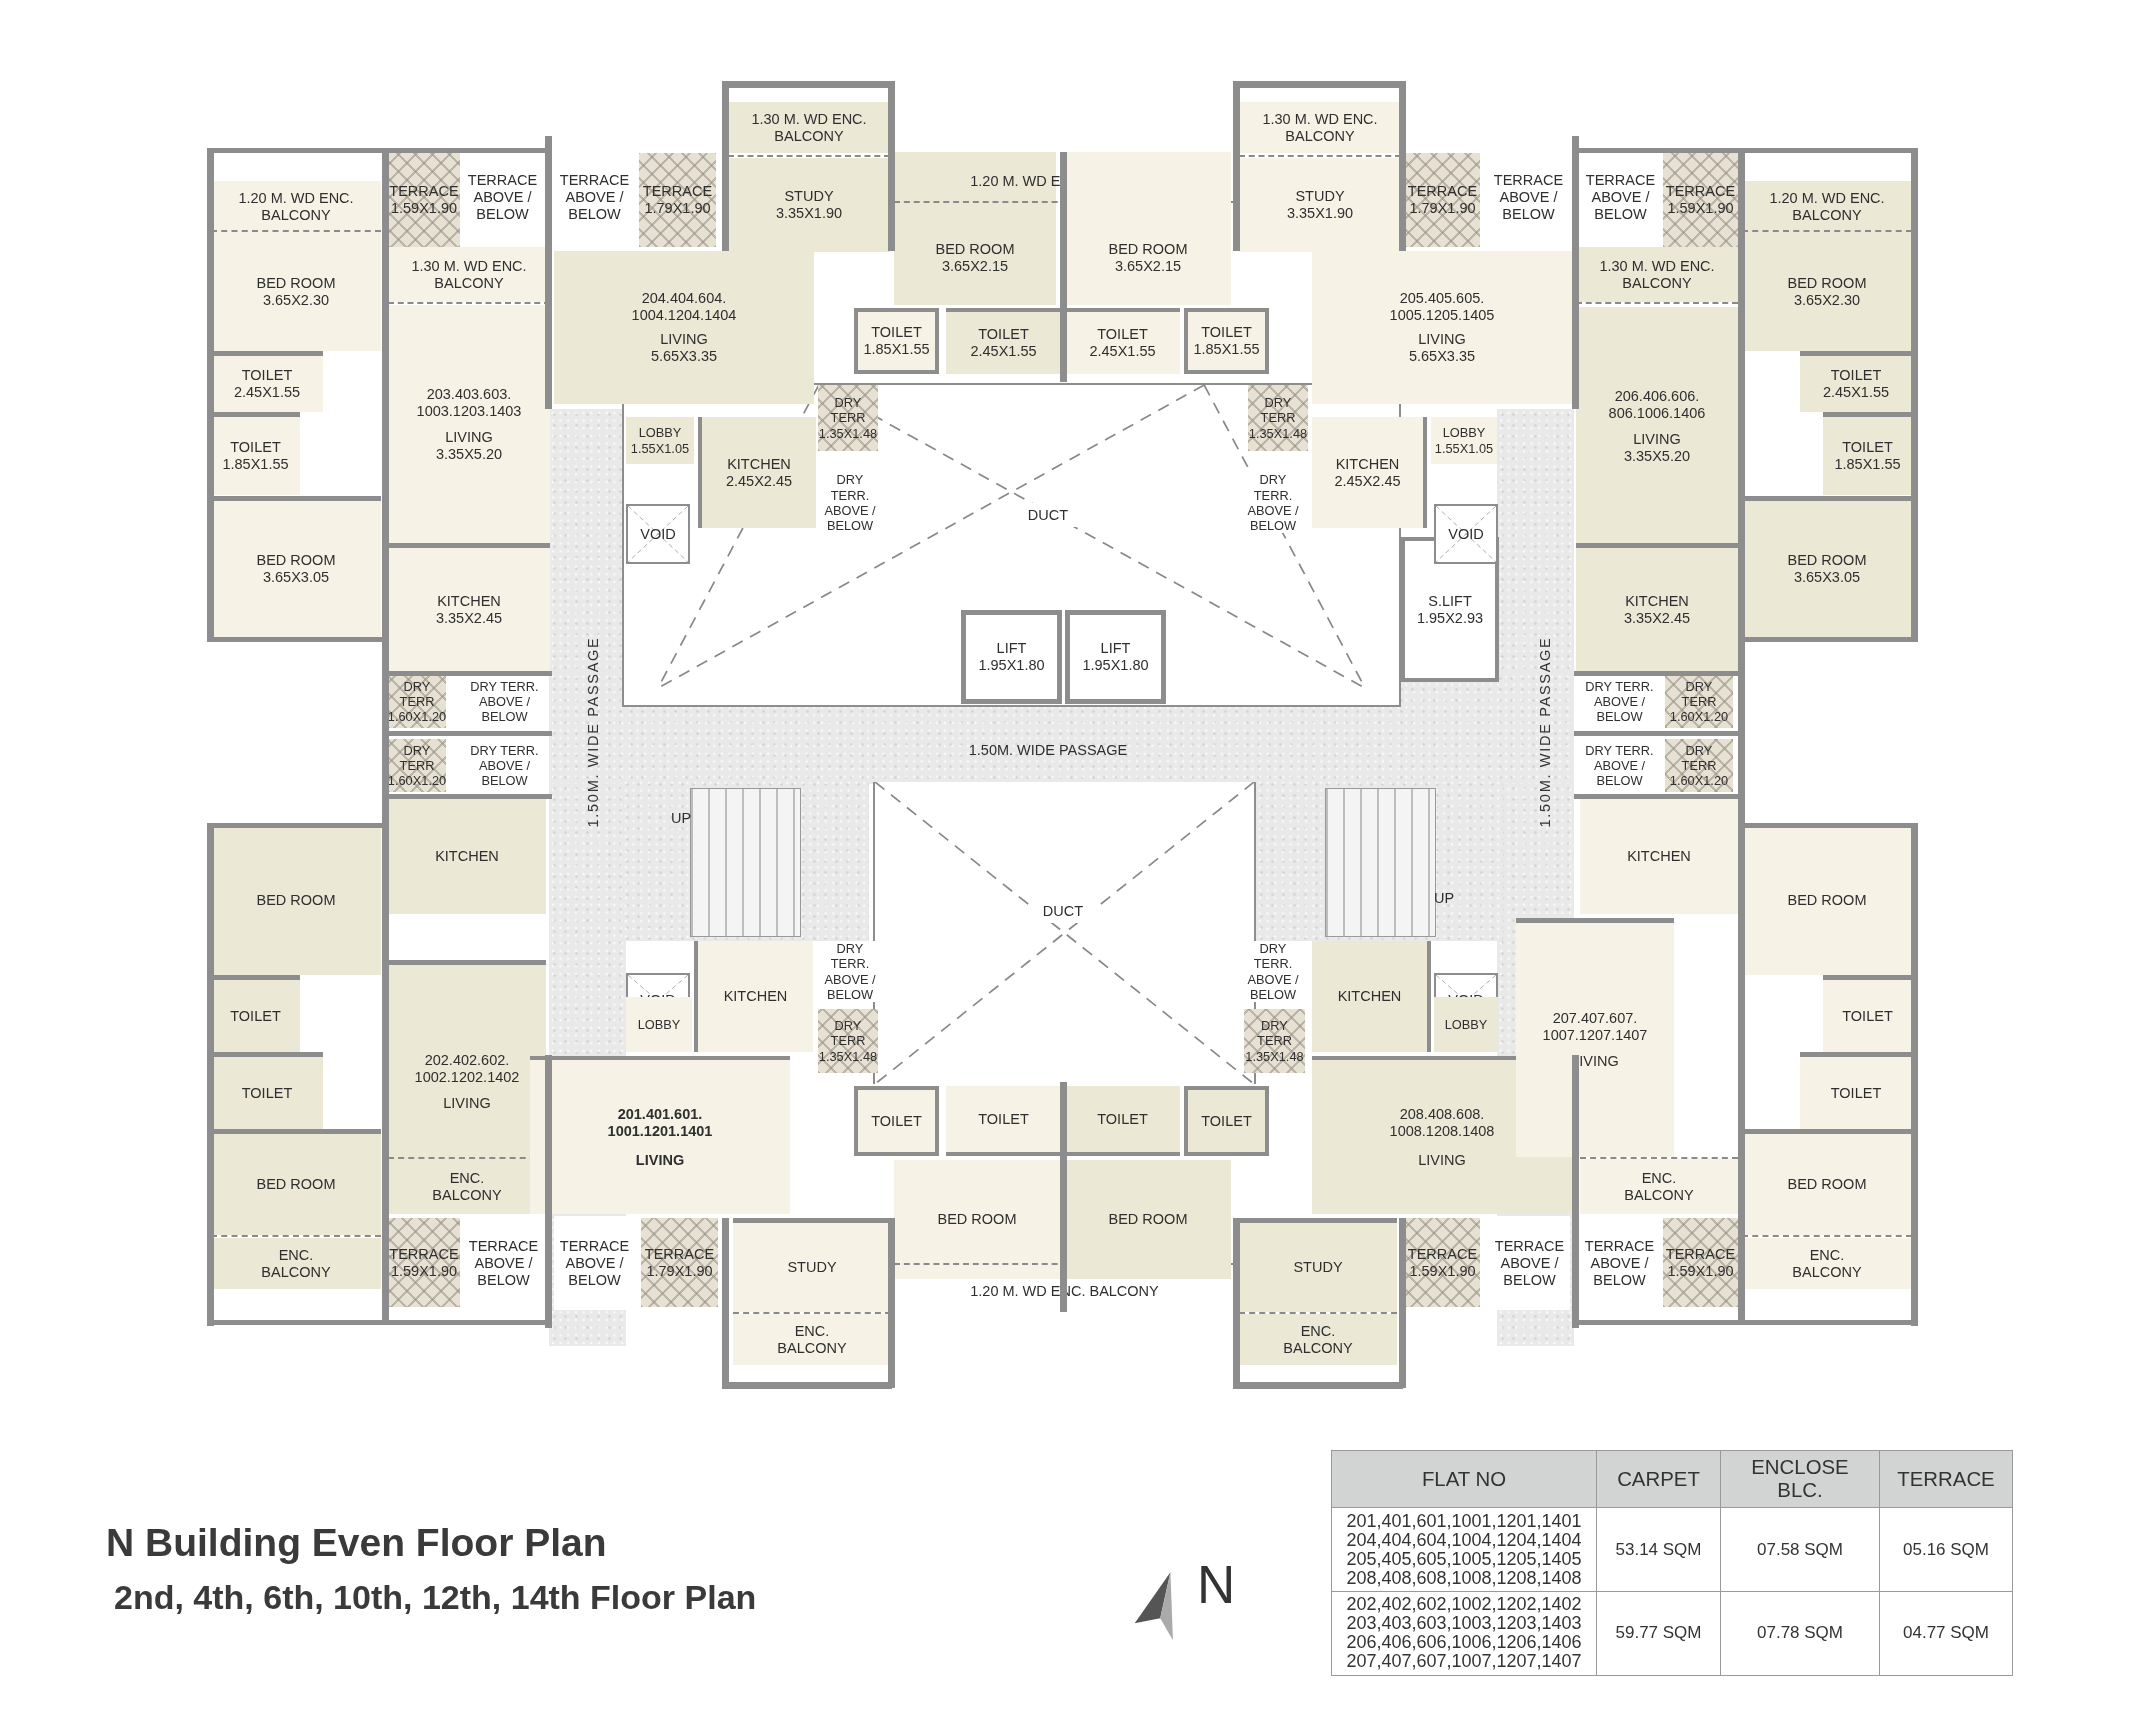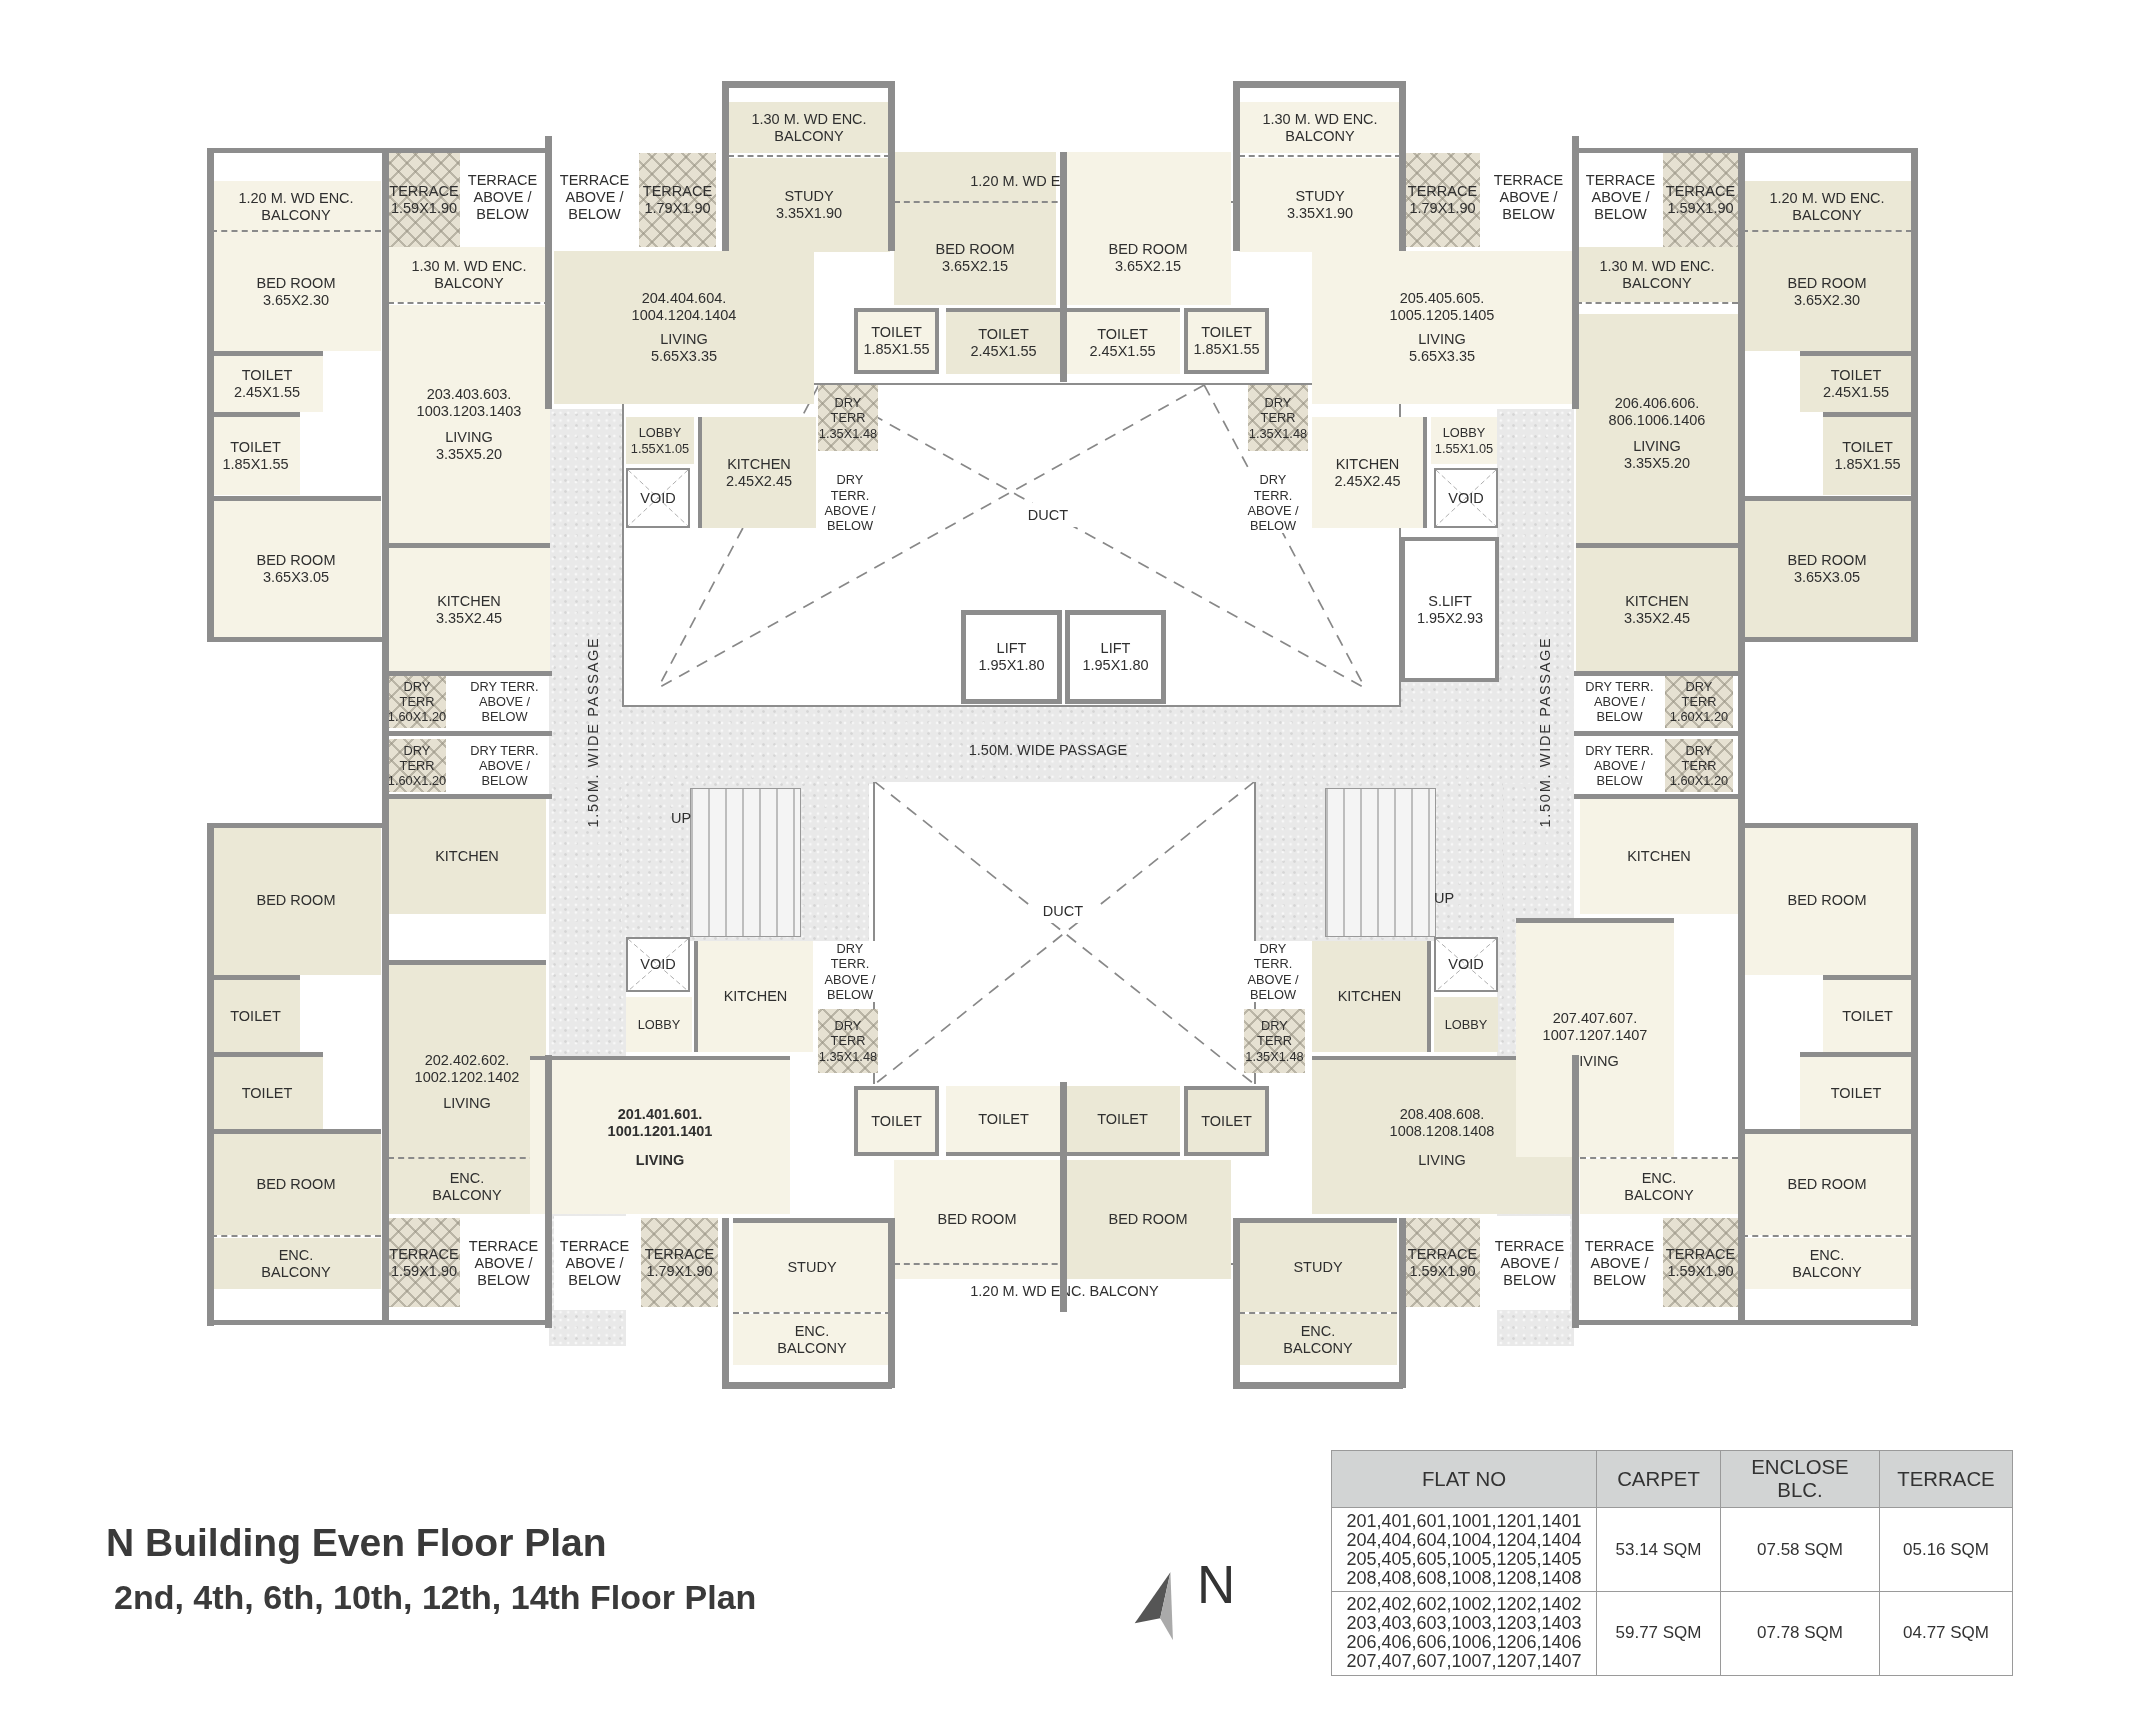--- a/index.html
+++ b/index.html
@@ -7,21 +7,21 @@
   #plan { position:absolute; left:0; top:0; width:2154px; height:1448px; }
   .room { position:absolute; box-sizing:border-box; display:flex; flex-direction:column; align-items:center; justify-content:center; text-align:center; font-size:14.5px; line-height:17px; color:#2f2f2f; }
   .room span { display:block; }
   .c1 { background:#f6f3e6; }
   .c2 { background:#ebe8d6; }
   .white { background:#ffffff; }
   .hatch { background-color:#e6e1d2; background-image: repeating-linear-gradient(45deg, rgba(150,145,130,0.55) 0 1.7px, transparent 1.7px 12px), repeating-linear-gradient(-45deg, rgba(150,145,130,0.55) 0 1.7px, transparent 1.7px 12px); }
   .passage { position:absolute; background-color:#e9e9e9; background-image: radial-gradient(rgba(255,255,255,0.7) 0.9px, transparent 1.7px), radial-gradient(rgba(200,200,200,0.6) 0.9px, transparent 1.7px); background-size:7.7px 7.7px, 11px 11px; }
   .wall { position:absolute; background:#8d8d8d; }
   .dash-h { position:absolute; height:0; border-top:2.6px dashed #8a8a8a; }
-  .void { border:2.6px solid #8d8d8d; background:#fff; }
+  .void { border:2.6px solid #8d8d8d; background:#fff;margin-top:36px; }
   .xbox { position:absolute; inset:0; }
   .vert-label { position:absolute; transform:rotate(-90deg); transform-origin:center; font-size:14.5px; letter-spacing:1.7px; white-space:nowrap; color:#333; }
   .stair { position:absolute; background-image: repeating-linear-gradient(90deg, #bdbdbd 0 1.7px, #f4f4f4 1.7px 17px); border:1.7px solid #999; box-sizing:border-box; }
   .duct-area { position:absolute; background:#ffffff; }
   .small { font-size:12.8px; line-height:15.3px; }
   #title-block { position:absolute; left:106px; top:1519px; }
   #title { font-size:39px; font-weight:bold; color:#3a3a3a; margin:0; line-height:48px; }
   #subtitle { font-size:34px; color:#3a3a3a; margin:8px; line-height:44px; }
   #north { position:absolute; left:1129px; top:1559px; width:170px; height:94px; }
   #north-letter { position:absolute; left:68px; top:-5.1px; font-size:53px; color:#333; }
@@ -308,21 +308,21 @@
     </div>
   <div class="room c2" style="left:1742px; top:496px; width:170px; height:141px; border-top:5.1px solid #8d8d8d;">
       <span>BED ROOM</span>
       <span>3.65X3.05</span>
     </div>
   <div class="room c2" style="left:1576px; top:247px; width:162px; height:55px;">
       <span>1.30 M. WD ENC.</span>
       <span>BALCONY</span>
     </div>
   <div class="dash-h" style="left:1576px; top:302px; width:162px;"></div>
-  <div class="room c2" style="left:1576px; top:314px; width:162px; height:239px;">
+  <div class="room c2" style="left:1576px; top:307px; width:162px; height:239px;">
       <span>206.406.606.</span>
       <span>806.1006.1406</span>
       <span style="margin-top:8.5px">LIVING</span>
       <span>3.35X5.20</span>
     </div>
   <div class="room c2" style="left:1576px; top:543px; width:162px; height:128px; border-top:5.1px solid #8d8d8d;">
       <span>KITCHEN</span>
       <span>3.35X2.45</span>
     </div>
   <div class="room white small" style="left:1580px; top:675px; width:79px; height:53px;">

